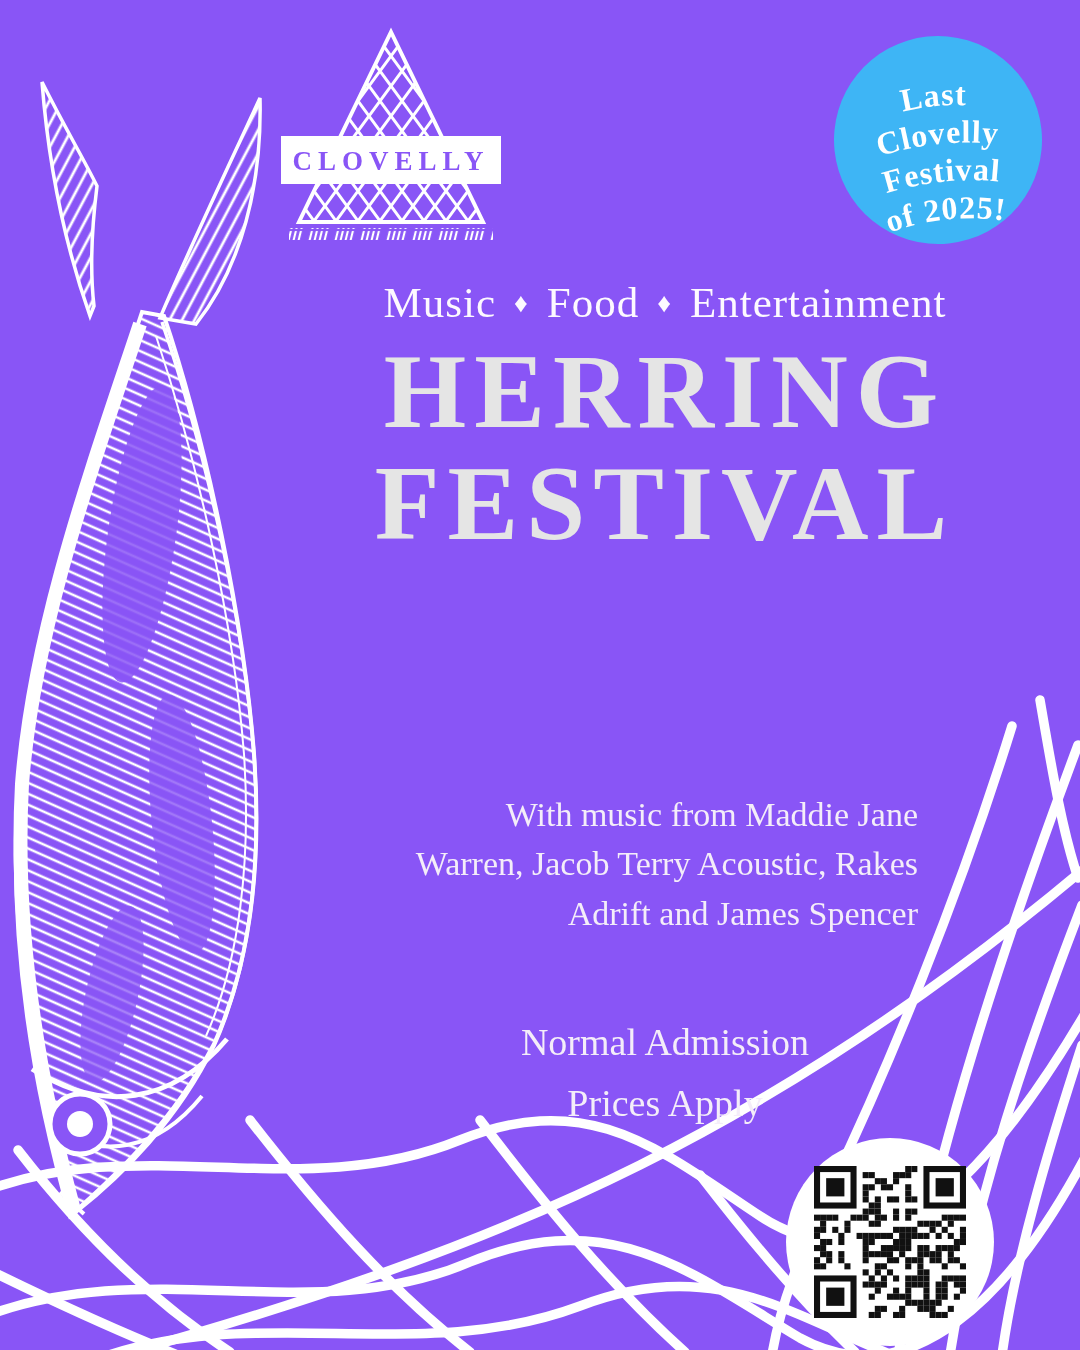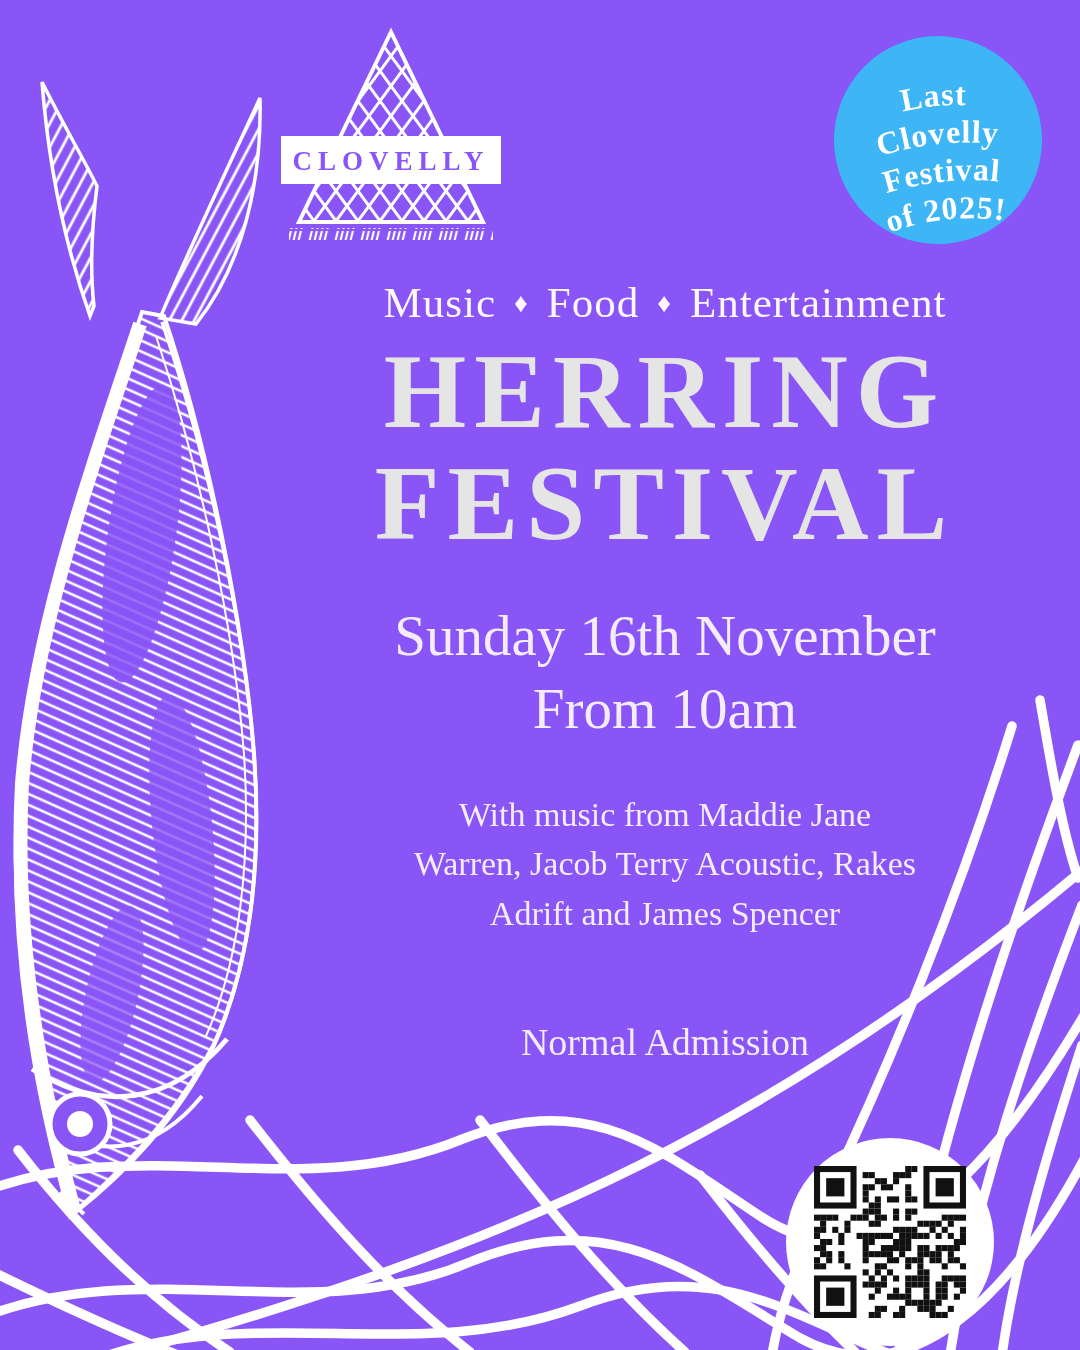--- a/index.html
+++ b/index.html
@@ -20,21 +20,21 @@
   
   .logo{left:280px;top:26px;width:222px;height:216px;}
   .logo text{font-family:"Liberation Serif","DejaVu Serif",serif;font-weight:700;fill:#8955f6;font-size:27px;letter-spacing:6px;}
 
   
   .col{left:262px;right:12px;text-align:center;color:#ffffff;}
   .tagline{top:278px;font-size:43px;font-weight:500;color:#fdf9ff;letter-spacing:1px;}
   .tagline .sep{display:inline-block;font-size:27px;vertical-align:middle;margin:0 18px 8px 18px;}
   .title{top:336px;font-size:106px;font-weight:700;line-height:1.06;letter-spacing:8px;color:#e5e5e5;}
   .schedule{top:600px;font-size:57px;font-weight:400;line-height:1.28;color:#f4edf9;}
-  .lineup{top:790px;font-size:34px;line-height:1.45;color:#f4edf9;padding:0 150px;}
+  .lineup{top:790px;font-size:34px;line-height:1.45;color:#f4edf9;padding:0 150px;text-align:right;}
   .admission{top:1012px;font-size:38px;line-height:1.6;color:#f4edf9;}
 
   
   .qr-wrap{left:786px;top:1138px;width:208px;height:208px;background:#ffffff;border-radius:50%;display:flex;align-items:center;justify-content:center;}
 
   
   .net{left:0;top:0;width:1080px;height:1350px;pointer-events:none;}
   .fish{left:-8px;top:64px;width:292px;height:1170px;pointer-events:none;}
 </style>
 </head>
@@ -126,29 +126,26 @@
 
   <div class="abs col tagline">
     <span>Music</span><span class="sep">♦</span><span>Food</span><span class="sep">♦</span><span>Entertainment</span>
   </div>
 
   <div class="abs col title">
     <div>HERRING</div>
     <div>FESTIVAL</div>
   </div>
 
-  <div class="abs col schedule">
-    <div>Sunday 16th November</div>
-    <div>From 10am</div>
-  </div>
 
   <div class="abs col lineup">With music from Maddie Jane Warren, Jacob Terry Acoustic, Rakes Adrift and James Spencer</div>
 
   <div class="abs col admission">
     <div>Normal Admission</div>
+    <div>Prices Apply</div>
   </div>
 
   <div class="abs qr-wrap">
     <svg id="qr" width="152" height="152" viewBox="0 0 150 150">
         <g fill="#111111">
           <rect x="90" y="0" width="6" height="6"></rect>
           <rect x="96" y="0" width="6" height="6"></rect>
           <rect x="48" y="6" width="6" height="6"></rect>
           <rect x="54" y="6" width="6" height="6"></rect>
           <rect x="78" y="6" width="6" height="6"></rect>

